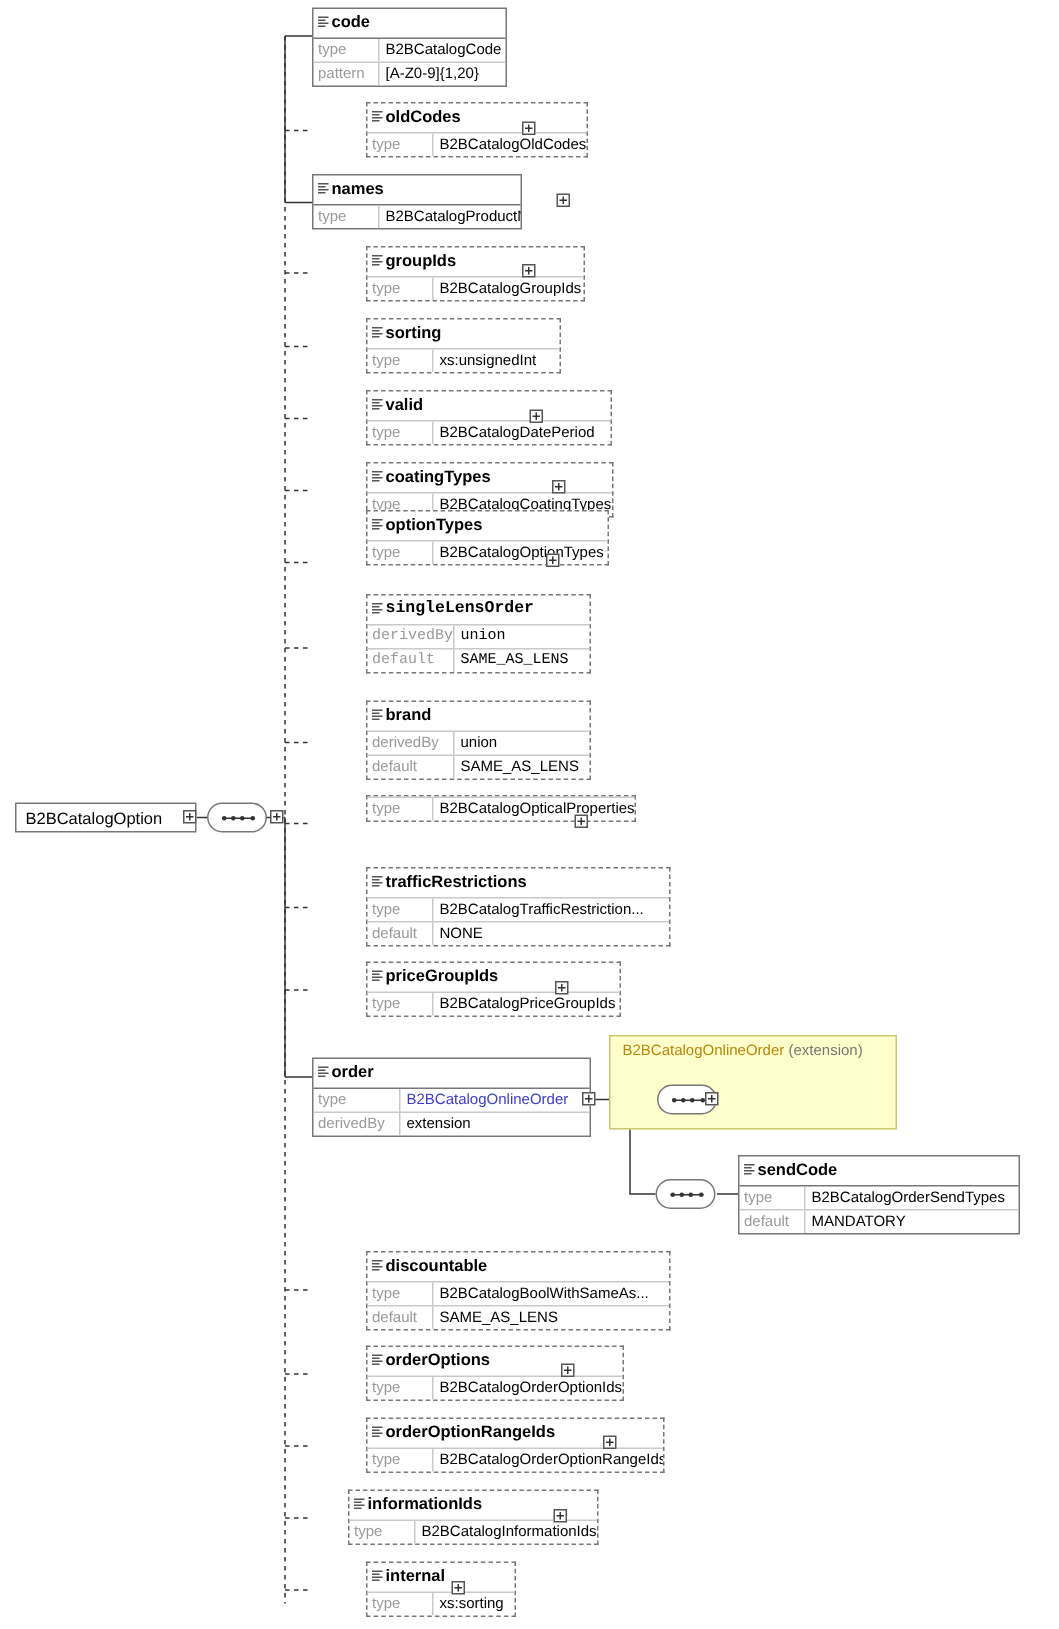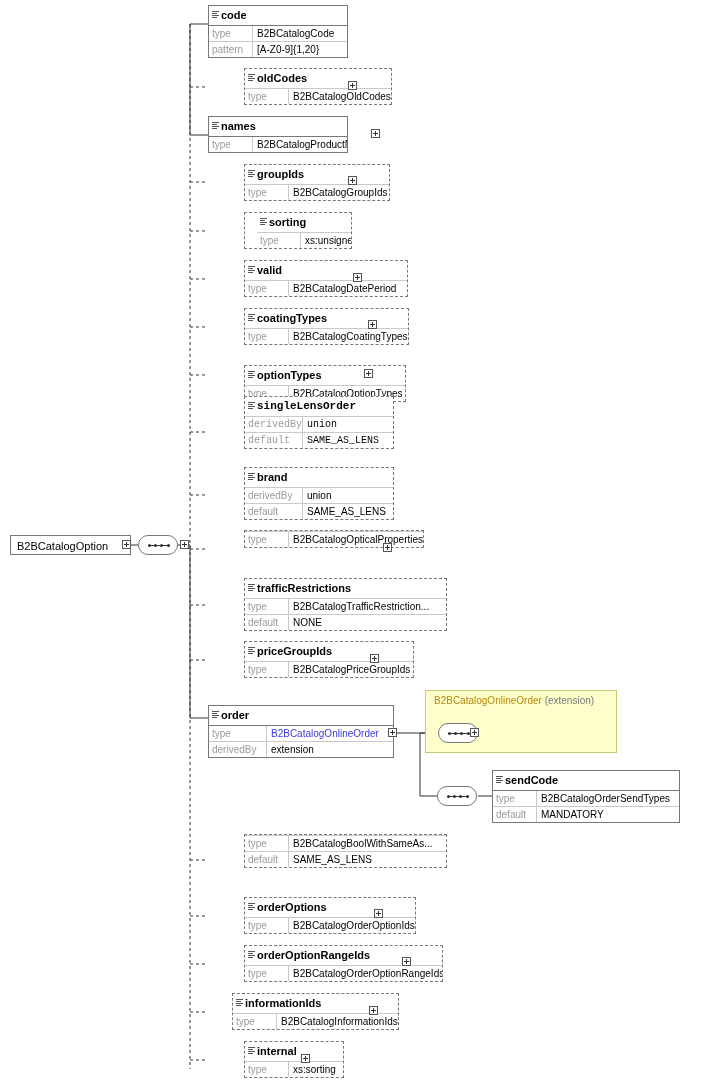--- a/index.html
+++ b/index.html
@@ -100,21 +100,21 @@
     <div class="ln"></div>
     <div class="dots">
         <b style="left:0"></b>
         <b style="left:6px"></b>
         <b style="left:12px"></b>
         <b style="left:19px"></b>
       </div>
   </div>
   <div class="plus" style="left:180px;top:540px;"></div>
 
-  <div class="node solid" style="left:208px;top:5px;width:140px;">
+  <div class="node solid" style="left:208px;top:5px;width:130px;">
     <div class="hdr"><span class="hamb">
           <i></i>
           <i></i>
           <i></i>
           <i></i>
         </span><span>code</span></div>
     <div class="rows solidb">
       <div class="row">
           <div class="k">type</div>
           <div class="v">B2BCatalogCode</div>
@@ -167,21 +167,21 @@
         </span><span>groupIds</span></div>
     <div class="rows">
       <div class="row">
           <div class="k">type</div>
           <div class="v">B2BCatalogGroupIds</div>
         </div>
     </div>
   </div>
   <div class="plus" style="left:348px;top:176px;"></div>
 
-  <div class="node dashed" style="left:208px;top:212px;width:108px;padding-left:12px;">
+  <div class="node dashed" style="left:208px;top:212px;width:130px;">
     <div class="hdr"><span class="hamb">
           <i></i>
           <i></i>
           <i></i>
           <i></i>
         </span><span>sorting</span></div>
     <div class="rows">
       <div class="row">
           <div class="k">type</div>
           <div class="v">xs:unsignedInt</div>
@@ -214,21 +214,21 @@
         </span><span>coatingTypes</span></div>
     <div class="rows">
       <div class="row">
           <div class="k">type</div>
           <div class="v">B2BCatalogCoatingTypes</div>
         </div>
     </div>
   </div>
   <div class="plus" style="left:368px;top:320px;"></div>
 
-  <div class="node dashed" style="left:208px;top:365px;width:162px;">
+  <div class="node dashed" style="left:208px;top:340px;width:162px;">
     <div class="hdr"><span class="hamb">
           <i></i>
           <i></i>
           <i></i>
           <i></i>
         </span><span>optionTypes</span></div>
     <div class="rows">
       <div class="row">
           <div class="k">type</div>
           <div class="v">B2BCatalogOptionTypes</div>
@@ -313,21 +313,21 @@
         </span><span>priceGroupIds</span></div>
     <div class="rows">
       <div class="row">
           <div class="k">type</div>
           <div class="v">B2BCatalogPriceGroupIds</div>
         </div>
     </div>
   </div>
   <div class="plus" style="left:370px;top:654px;"></div>
 
-  <div class="extpanel" style="left:425px;top:690px;width:192px;height:63px;">
+  <div class="extpanel" style="left:406px;top:690px;width:192px;height:63px;">
     <div class="title">
       <b>B2BCatalogOnlineOrder</b>
       <span class="ext">(extension)</span>
     </div>
   </div>
   <div class="seq" style="left:438px;top:723px;">
     <div class="ln"></div>
     <div class="dots">
         <b style="left:0"></b>
         <b style="left:6px"></b>
@@ -380,20 +380,26 @@
           <div class="v">B2BCatalogOrderSendTypes</div>
         </div>
       <div class="row">
           <div class="k">default</div>
           <div class="v">MANDATORY</div>
         </div>
     </div>
   </div>
 
   <div class="node dashed" style="left:208px;top:834px;width:203px;">
+    <div class="hdr"><span class="hamb">
+          <i></i>
+          <i></i>
+          <i></i>
+          <i></i>
+        </span><span>discountable</span></div>
     <div class="rows">
       <div class="row">
           <div class="k">type</div>
           <div class="v">B2BCatalogBoolWithSameAs...</div>
         </div>
       <div class="row">
           <div class="k">default</div>
           <div class="v">SAME_AS_LENS</div>
         </div>
     </div>

